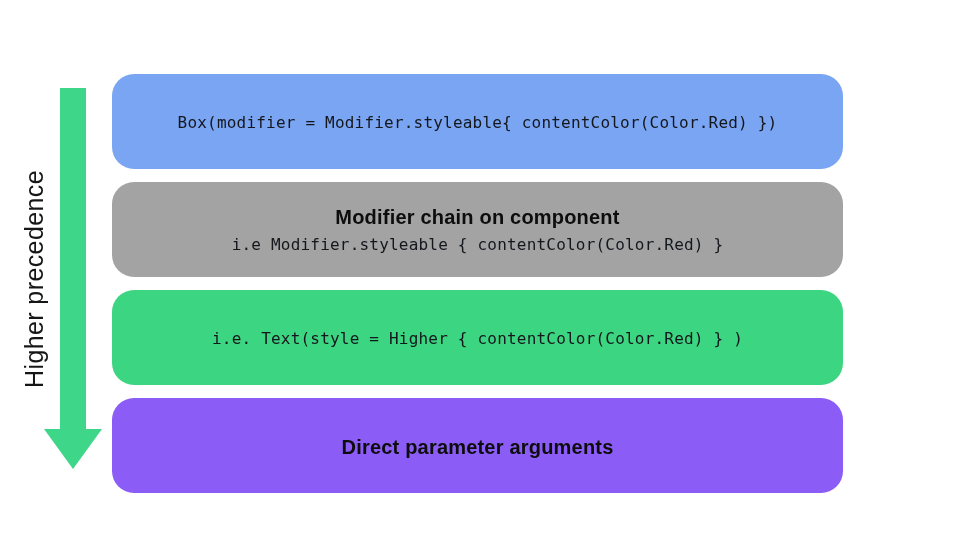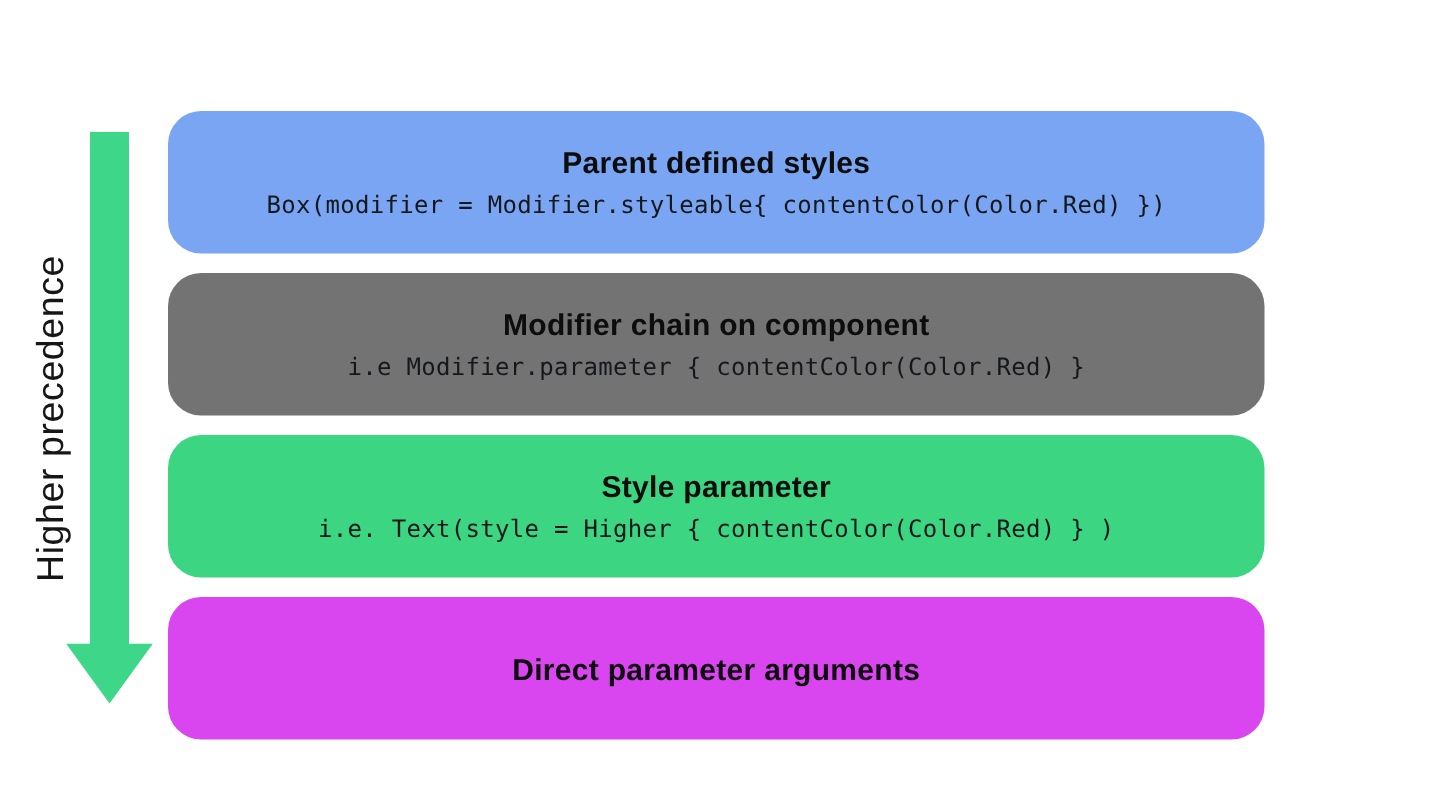--- a/index.html
+++ b/index.html
@@ -96,37 +96,35 @@
 
 <div class="stage">
 
   <div class="arrow-shaft" style="background-color: rgb(62, 214, 137);"></div>
   <svg class="arrow-head" viewBox="0 0 58 40">
     <polygon points="0,0 58,0 29,40" fill="#3ed689"></polygon>
   </svg>
   <div class="rotated-label">Higher precedence</div>
 
   <div class="pbox pbox-1" style="background-color: rgb(122, 165, 243);">
-    <div class="heading">Parent defined styles</div>
     <div class="code-line">
       <span class="code">Box(modifier = Modifier.styleable{ contentColor(Color.Red) })</span>
     </div>
   </div>
 
-  <div class="pbox pbox-2" style="background-color: #737373;">
+  <div class="pbox pbox-2" style="background-color: #a3a3a3;">
     <div class="heading">Modifier chain on component</div>
     <div class="code-line">
-      <span class="code">i.e Modifier.parameter { contentColor(Color.Red) }</span>
+      <span class="code">i.e Modifier.styleable { contentColor(Color.Red) }</span>
     </div>
   </div>
 
   <div class="pbox pbox-3" style="background-color: rgb(60, 213, 129);">
-    <div class="heading">Style parameter</div>
     <div class="code-line">
       <span class="code">i.e. Text(style = Higher { contentColor(Color.Red) } )</span>
     </div>
   </div>
 
-  <div class="pbox pbox-4" style="background-color: #d946ef; gap: 36px;">
+  <div class="pbox pbox-4" style="background-color: #8b5cf6; gap: 36px;">
     <div class="heading">Direct parameter arguments</div>
   </div>
 
 </div>
 
 </body></html>

